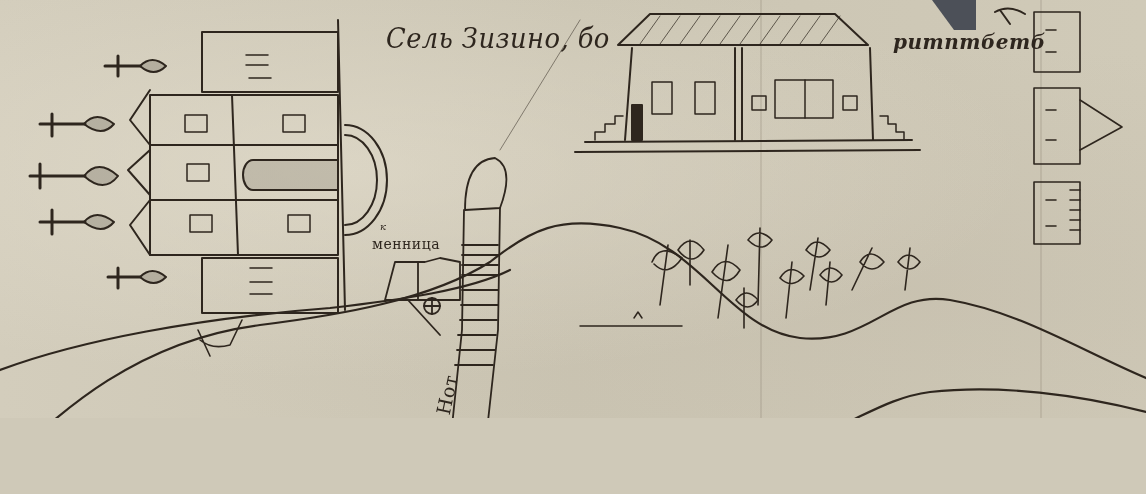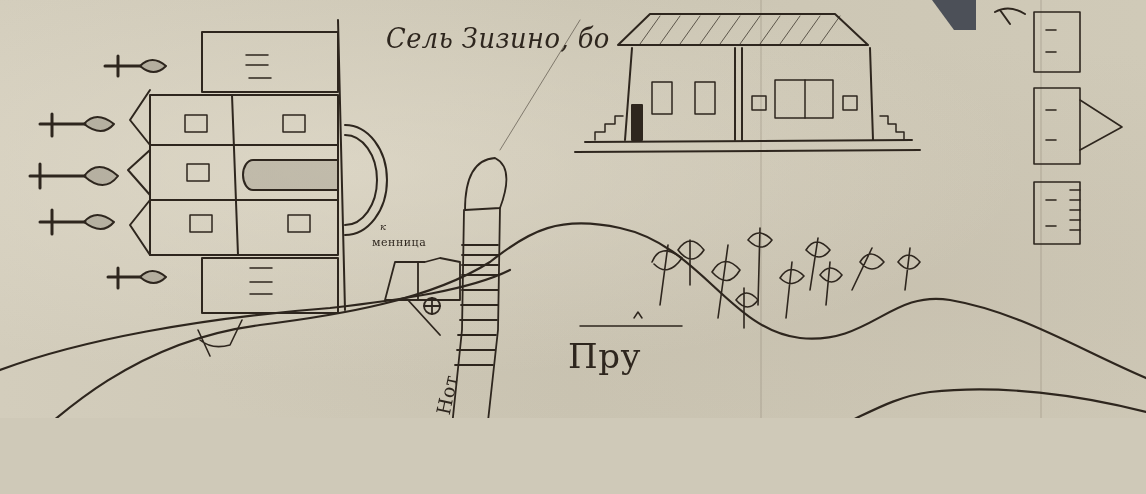--- a/index.html
+++ b/index.html
@@ -12,21 +12,21 @@
       linear-gradient(90deg, #d3cdbc 0%, #cbc5b3 50%, #d0cab8 100%);
   }
   .fold { position: absolute; top: 0; height: 494px; width: 2px; background: rgba(120,110,95,0.18); }
   svg.ink { position: absolute; left: 0; top: 0; }
   .label {
     position: absolute; color: #2e261e; white-space: nowrap;
     font-family: "DejaVu Serif", serif; font-style: italic; letter-spacing: 0.5px;
   }
   .title-left { left: 386px; top: 22px; font-size: 28px; transform: scaleX(0.92); transform-origin: left top; }
   .title-right { left: 893px; top: 30px; font-size: 20px; font-weight: bold; }
-  .mill-label { left: 372px; top: 236px; font-size: 11px; font-style: normal; }
+  .mill-label { left: 372px; top: 236px; font-size: 14px; font-style: normal; }
   .mill-sup { left: 380px; top: 221px; font-size: 10px; }
   .river-label { left: 568px; top: 336px; font-size: 34px; font-style: normal; }
   .road-label { left: 432px; top: 412px; font-size: 19px; font-style: normal; transform: rotate(-78deg); transform-origin: left top; }
   .corner-dark { position: absolute; left: 932px; top: 0; width: 44px; height: 30px; background: #4c5058;
     clip-path: polygon(0 0, 100% 0, 100% 100%, 50% 100%); }
 </style>
 </head>
 <body>
 
 <div class="sheet">
@@ -124,17 +124,17 @@
       <path d="M322 494 L 328 428 M 306 460 q 10 -36 40 -20 q 10 30 -22 34 q -14 -4 -18 -14"></path>
       <path d="M354 494 q 8 -20 22 -6 M 376 494 q 8 -14 16 -2"></path>
       <path d="M820 478 q 12 -22 30 -6 q -10 18 -30 6 M 868 494 L 884 438 M 864 470 q 12 -18 28 -2 q -12 18 -28 2 M 912 494 q 8 -24 24 -6"></path>
     </g>
 
     <path d="M198 330 L 210 356 M 200 340 q 12 10 30 5 L 242 320" stroke-width="1.6"></path>
     <path d="M995 12 q 14 -8 30 2 M 1000 10 l 10 14" stroke-width="2"></path>
   </svg>
 
   <div class="label title-left">Сель Зизино, бо</div>
+  <div class="label title-right">ритптбетб</div>
   <div class="label mill-sup">к</div>
   <div class="label mill-label">менница</div>
-  <div class="label river-label">Пру</div>
   <div class="label road-label">Нот</div>
 </div>
 
 </body></html>

